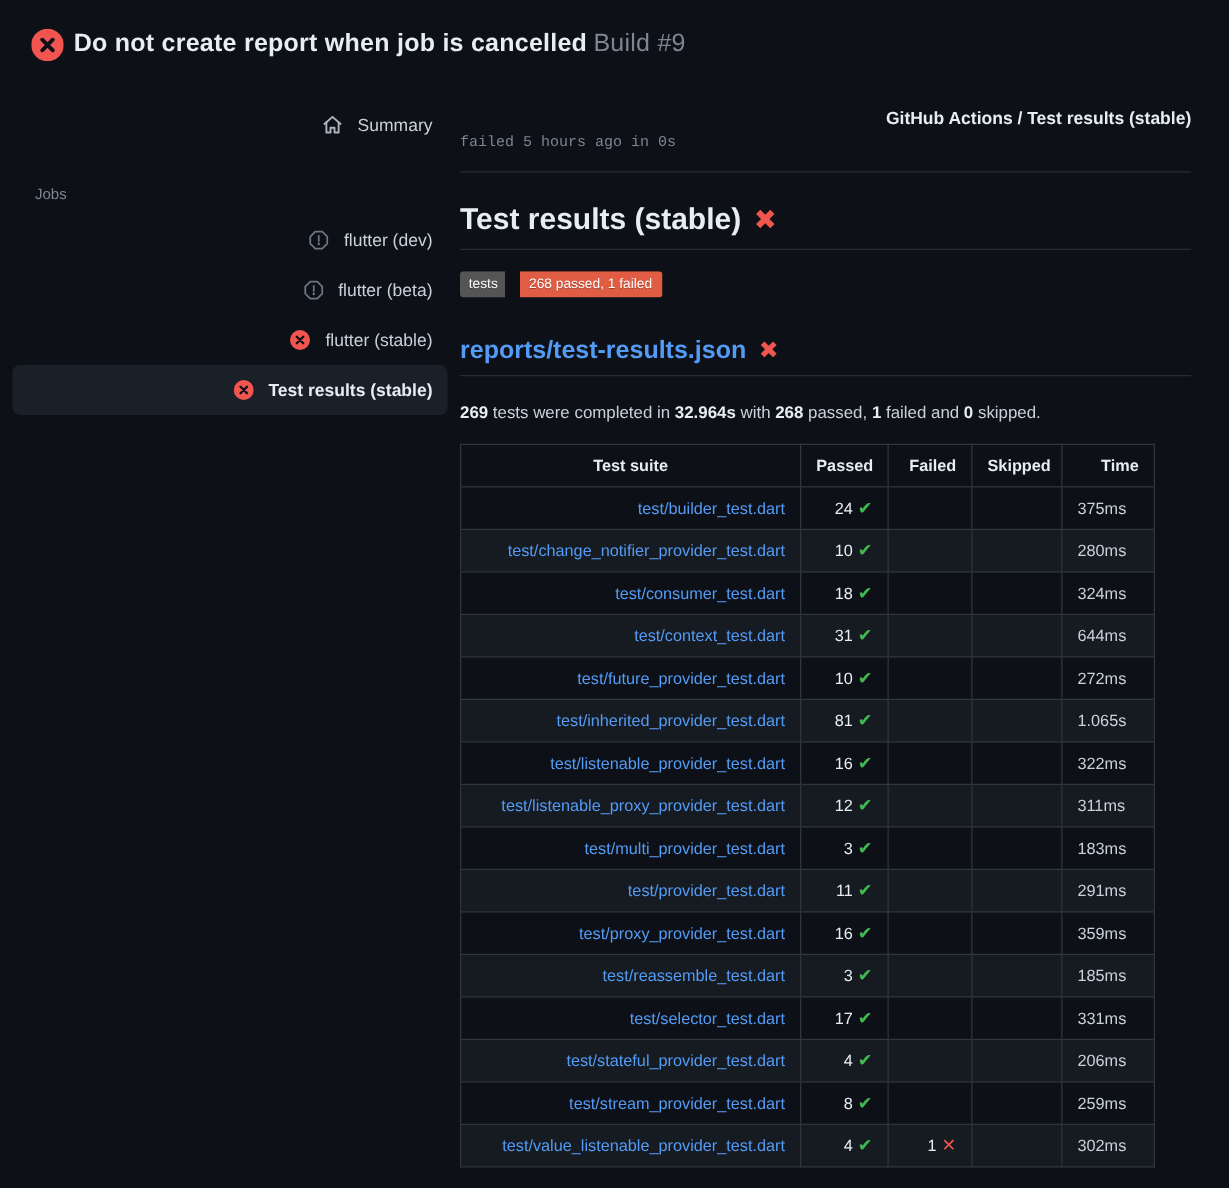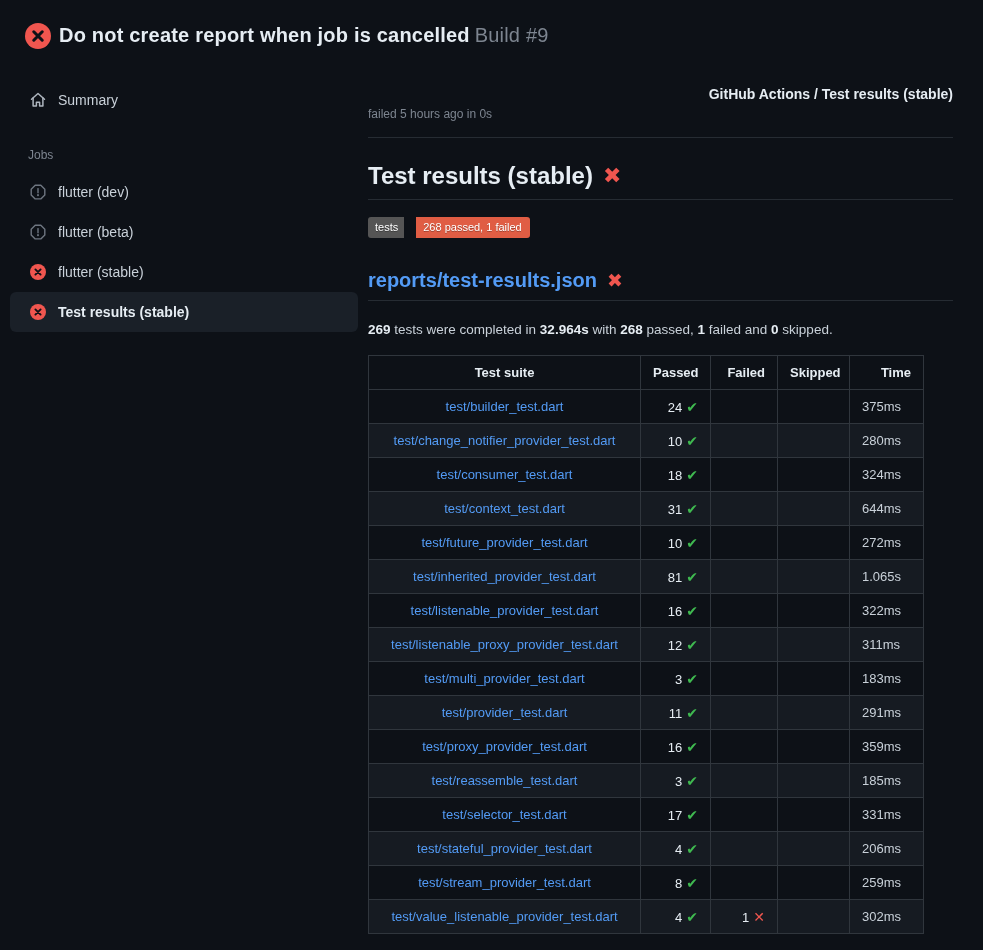--- a/index.html
+++ b/index.html
@@ -24,34 +24,34 @@
   .page-header .build-no { color: var(--text-muted, #7d8590); font-weight: 400; margin-left: 5px; }
 
   
   .content { display: flex; align-items: flex-start; }
 
   
   .sidebar { width: 368px; flex: 0 0 368px; padding: 24px 10px 0 10px; }
   .side-item {
     display: flex; align-items: center; height: 40px;
     padding: 0 12px 0 20px; border-radius: 6px; cursor: pointer;
-    font-size: 14px; color: var(--text-secondary, #c9d1d9);
+    font-size: 14px; color: var(--text-secondary, #c9d1d9); justify-content: flex-end;
   }
   .side-item .ico { width: 16px; height: 16px; flex: 0 0 16px; margin-right: 12px; }
   .side-item.selected { background: var(--bg-selected, #1a2028); font-weight: 700; color: var(--text, #e6edf3); }
   .side-section-label {
     font-size: 12px; color: var(--text-muted, #7d8590);
     margin: 28px 0 10px 18px;
   }
   .summary-item { margin-bottom: 2px; }
 
   
   .main { width: 585px; flex: 0 0 585px; margin-left: 0; padding-top: 30px; }
   .crumb { font-size: 14px; font-weight: 700; color: var(--text, #e6edf3); text-align: right; }
-  .status-line { font-size: 12px; color: var(--text-muted, #7d8590); margin-top: 5px; }
+  .status-line { font-size: 12px; color: var(--text-muted, #7d8590); margin-top: 5px; font-family: Liberation Mono, monospace; }
   .rule { border: 0; border-top: 1px solid var(--border-rule, #262c33); margin-top: 16px; }
 
   h2.section-title {
     margin-top: 24px; padding-bottom: 9px;
     border-bottom: 1px solid var(--border-rule, #262c33);
     font-size: 24px; font-weight: 700; display: flex; align-items: center; gap: 10px;
   }
   .x-mark { color: var(--danger, #f0564f); font-weight: 700; }
   h2 .x-mark { font-size: 22px; }
 
@@ -86,21 +86,21 @@
     padding: 0 12px; height: 34px;
   }
   .results th { font-weight: 700; color: var(--text, #e6edf3); text-align: right; }
   .results th.col-suite { text-align: center; }
   .results col.c-suite { width: 272px; }
   .results col.c-passed { width: 70px; }
   .results col.c-failed { width: 67px; }
   .results col.c-skipped { width: 72px; }
   .results col.c-time { width: 74px; }
   .results tbody tr:nth-child(even) { background: var(--bg-alt-row, #161b22); }
-  .results td.cell-suite { text-align: center; overflow: hidden; white-space: nowrap; }
+  .results td.cell-suite { text-align: right; overflow: hidden; white-space: nowrap; }
   .results td.cell-suite a { color: var(--link, #539bf5); text-decoration: none; cursor: pointer; }
   .results td.cell-num { text-align: right; color: var(--text, #e6edf3); }
   .results td.cell-time { color: var(--text-secondary, #c9d1d9); }
   .ck { color: var(--success, #3fb950); font-weight: 700; margin-left: 4px; font-size: 14px; }
   .cx { color: var(--danger, #f0564f); font-weight: 700; margin-left: 4px; font-size: 14px; }
 
   svg { display: block; }
 </style>
 </head>
 <body>

